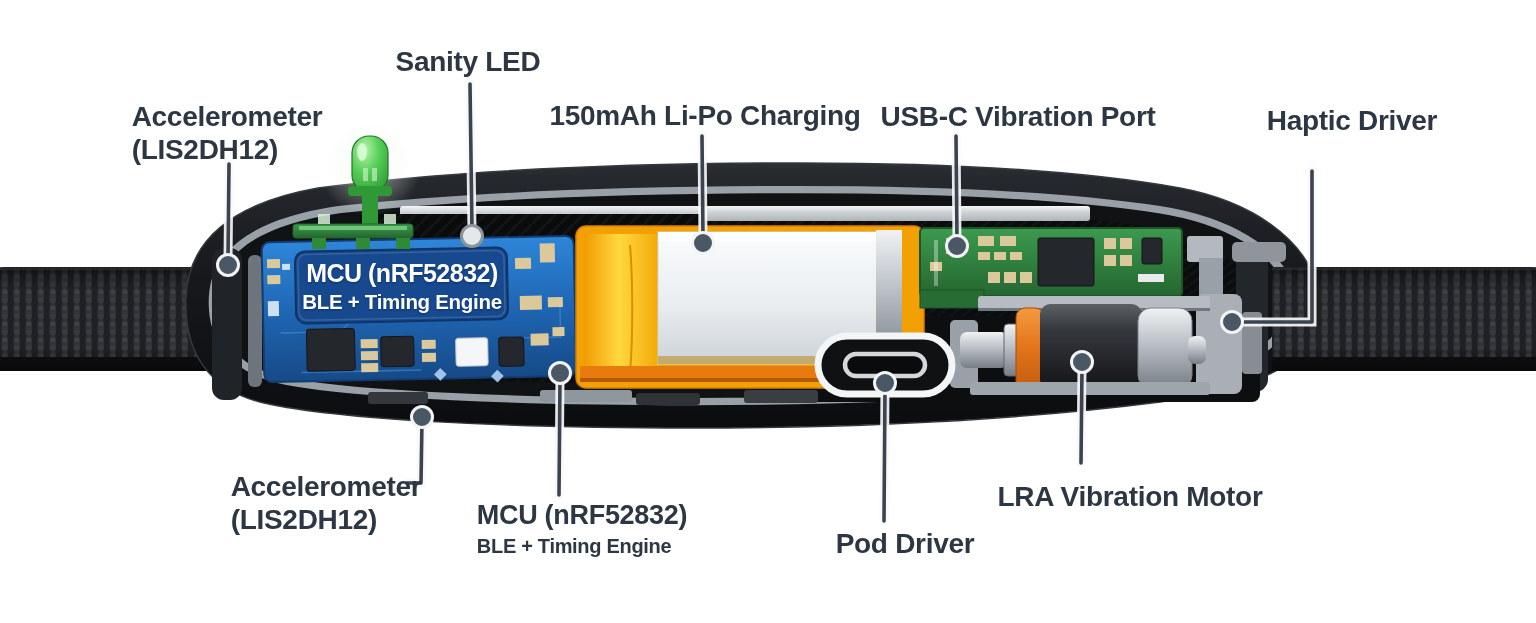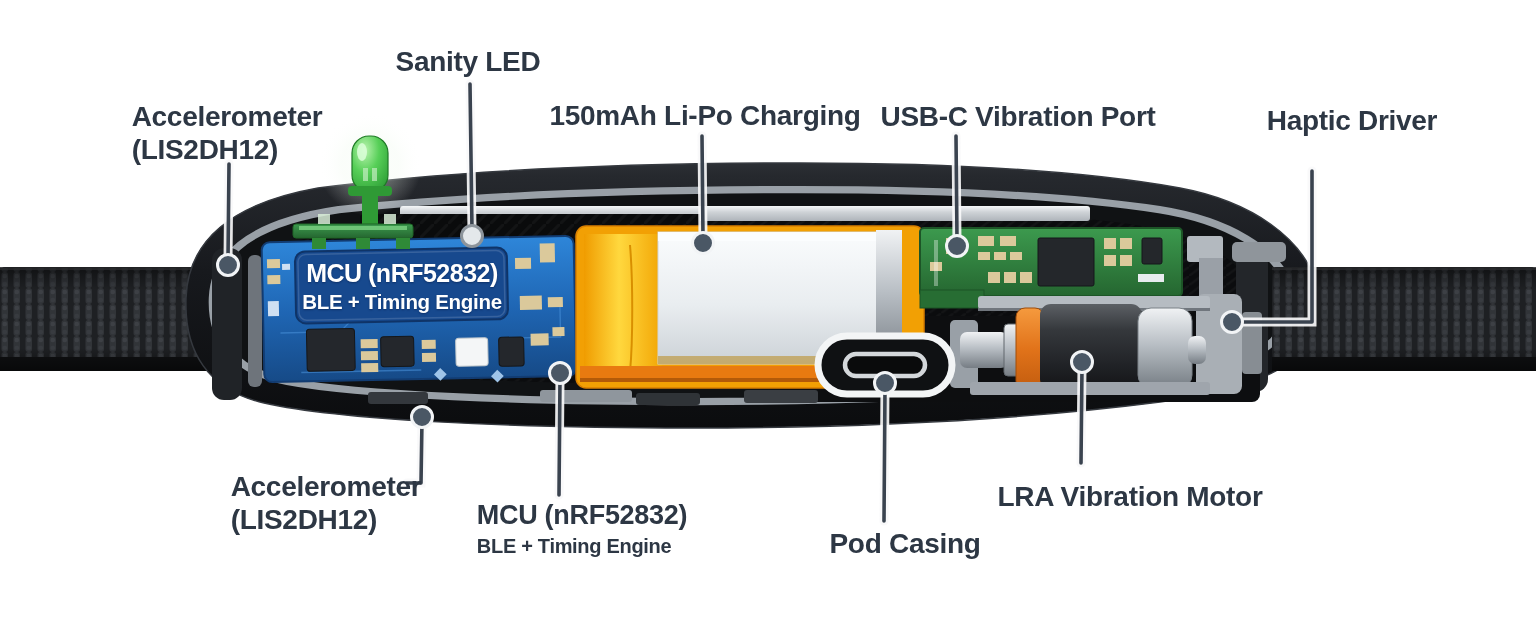--- a/index.html
+++ b/index.html
@@ -343,21 +343,21 @@
   <span>Accelerometer</span>
   <span class="l2">(LIS2DH12)</span>
 </div>
 
 <div class="lbl" style="left:582px;top:500px;font-size:27px;">
   <span>MCU (nRF52832)</span>
   <span class="sub">BLE + Timing Engine</span>
 </div>
 
 <div class="lbl" style="left:905px;top:527px;">
-  <span>Pod Casing</span>
+  <span>Pod Driver</span>
 </div>
 
 <div class="lbl" style="left:1130px;top:480px;">
   <span>LRA Vibration Motor</span>
 </div>
 
 <div id="mcu-plate-text">
   <div class="t">MCU (nRF52832)</div>
   <div class="s">BLE + Timing Engine</div>
 </div>

